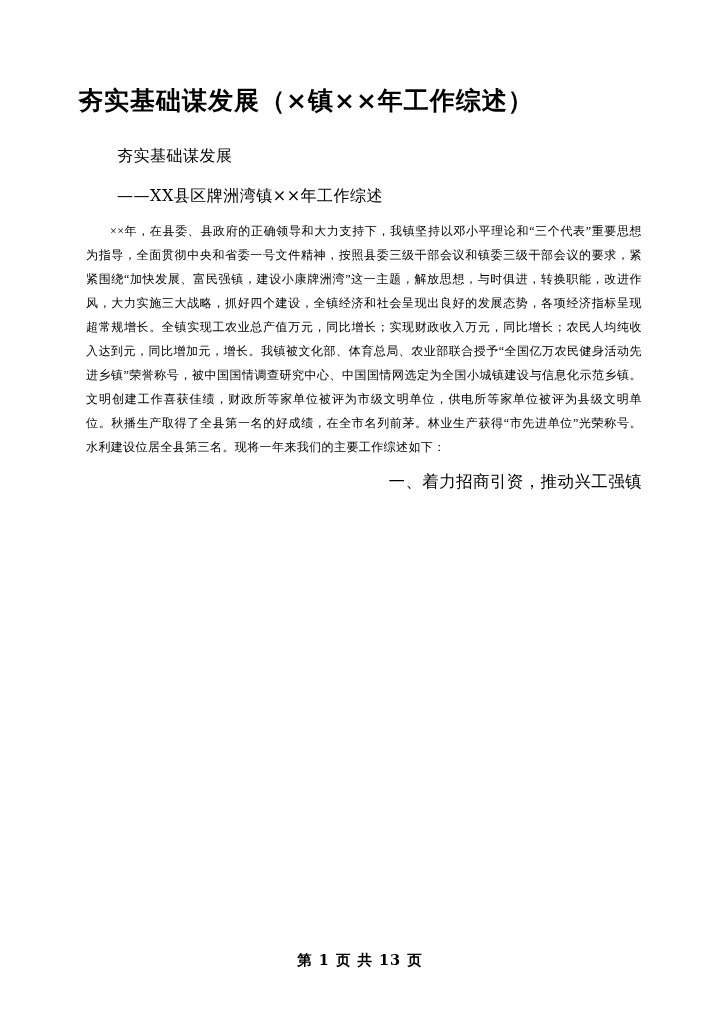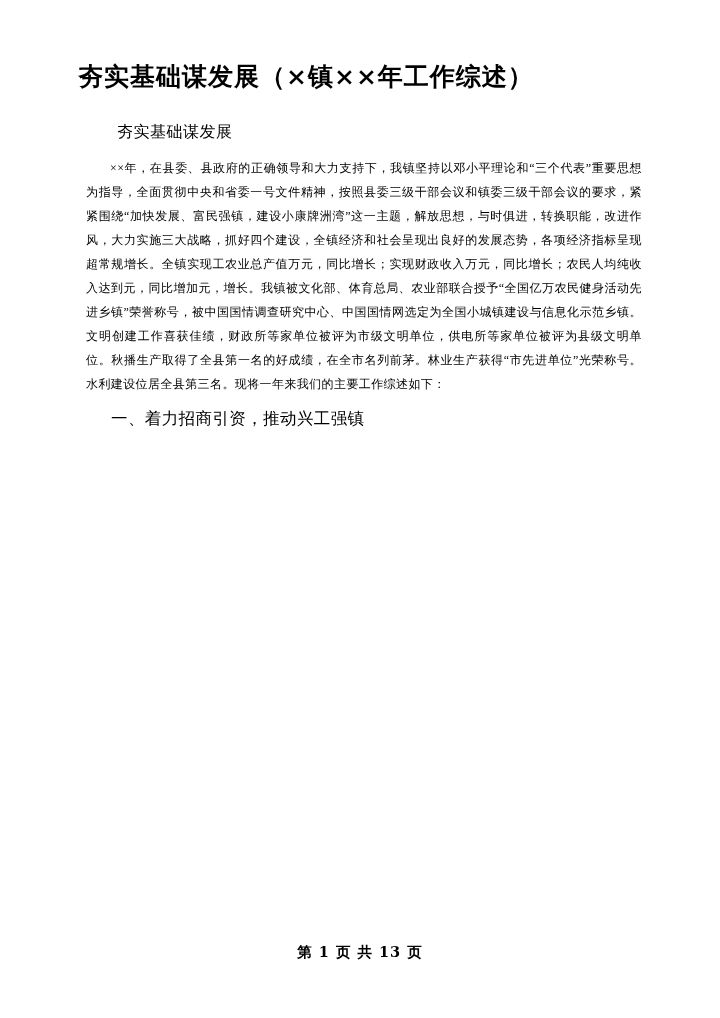--- a/index.html
+++ b/index.html
@@ -12,21 +12,21 @@
     height: 1018px;
     font-family: "DejaVu Sans", "Liberation Sans", sans-serif;
     color: #000000;
     position: relative;
     overflow: hidden;
   }
   .page {
     box-sizing: border-box;
     width: 720px;
     height: 1018px;
-    padding: 60px 78px 40px 78px;
+    padding: 84px 78px 40px 78px;
     position: relative;
   }
   .doc-title {
     font-family: "DejaVu Serif", "Liberation Serif", serif;
     font-size: 25px;
     font-weight: 700;
     letter-spacing: 1px;
     line-height: 1.35;
     margin: 0 0 22px 0;
     text-align: left;
@@ -53,43 +53,45 @@
     text-justify: inter-ideograph;
     letter-spacing: 0.4px;
   }
   .section-head {
     font-family: "DejaVu Serif", "Liberation Serif", serif;
     font-size: 16.5px;
     line-height: 2.0;
     margin: 6px 0 0 0;
     text-indent: 2em;
     letter-spacing: 0.4px;
+    text-align: right;
   }
   .footer {
     position: absolute;
     left: 0;
     right: 0;
-    bottom: 56px;
+    bottom: 48px;
     text-align: center;
     font-family: "DejaVu Serif", "Liberation Serif", serif;
     font-size: 14.5px;
     font-weight: 700;
     letter-spacing: 1px;
   }
 </style>
 </head>
 <body>
 
 <div class="page">
 
   <h1 class="doc-title">夯实基础谋发展（×镇××年工作综述）</h1>
 
   <p class="sub-line">夯实基础谋发展</p>
 
 
+  <p class="sub-line source">——XX县区牌洲湾镇××年工作综述</p>
 
   <p class="body-par">××年，在县委、县政府的正确领导和大力支持下，我镇坚持以邓小平理论和“三个代表”重要思想为指导，全面贯彻中央和省委一号文件精神，按照县委三级干部会议和镇委三级干部会议的要求，紧紧围绕“加快发展、富民强镇，建设小康牌洲湾”这一主题，解放思想，与时俱进，转换职能，改进作风，大力实施三大战略，抓好四个建设，全镇经济和社会呈现出良好的发展态势，各项经济指标呈现超常规增长。全镇实现工农业总产值万元，同比增长；实现财政收入万元，同比增长；农民人均纯收入达到元，同比增加元，增长。我镇被文化部、体育总局、农业部联合授予“全国亿万农民健身活动先进乡镇”荣誉称号，被中国国情调查研究中心、中国国情网选定为全国小城镇建设与信息化示范乡镇。文明创建工作喜获佳绩，财政所等家单位被评为市级文明单位，供电所等家单位被评为县级文明单位。秋播生产取得了全县第一名的好成绩，在全市名列前茅。林业生产获得“市先进单位”光荣称号。水利建设位居全县第三名。现将一年来我们的主要工作综述如下：</p>
 
   <p class="section-head">一、着力招商引资，推动兴工强镇</p>
 
   <div class="footer">第 1 页  共 13 页</div>
 
 </div>
 
 </body></html>

